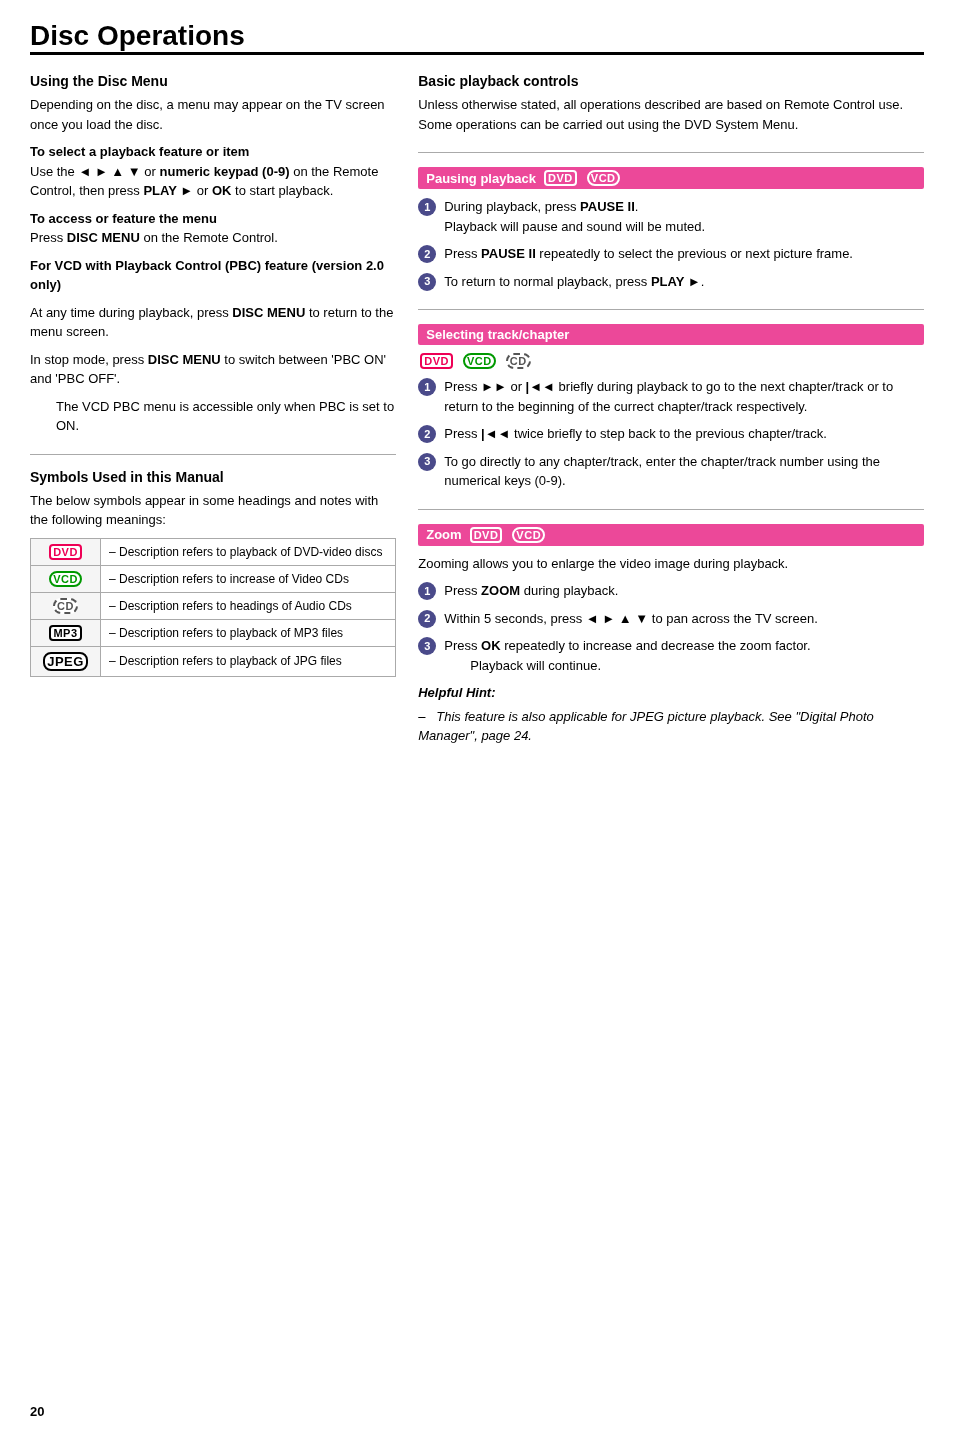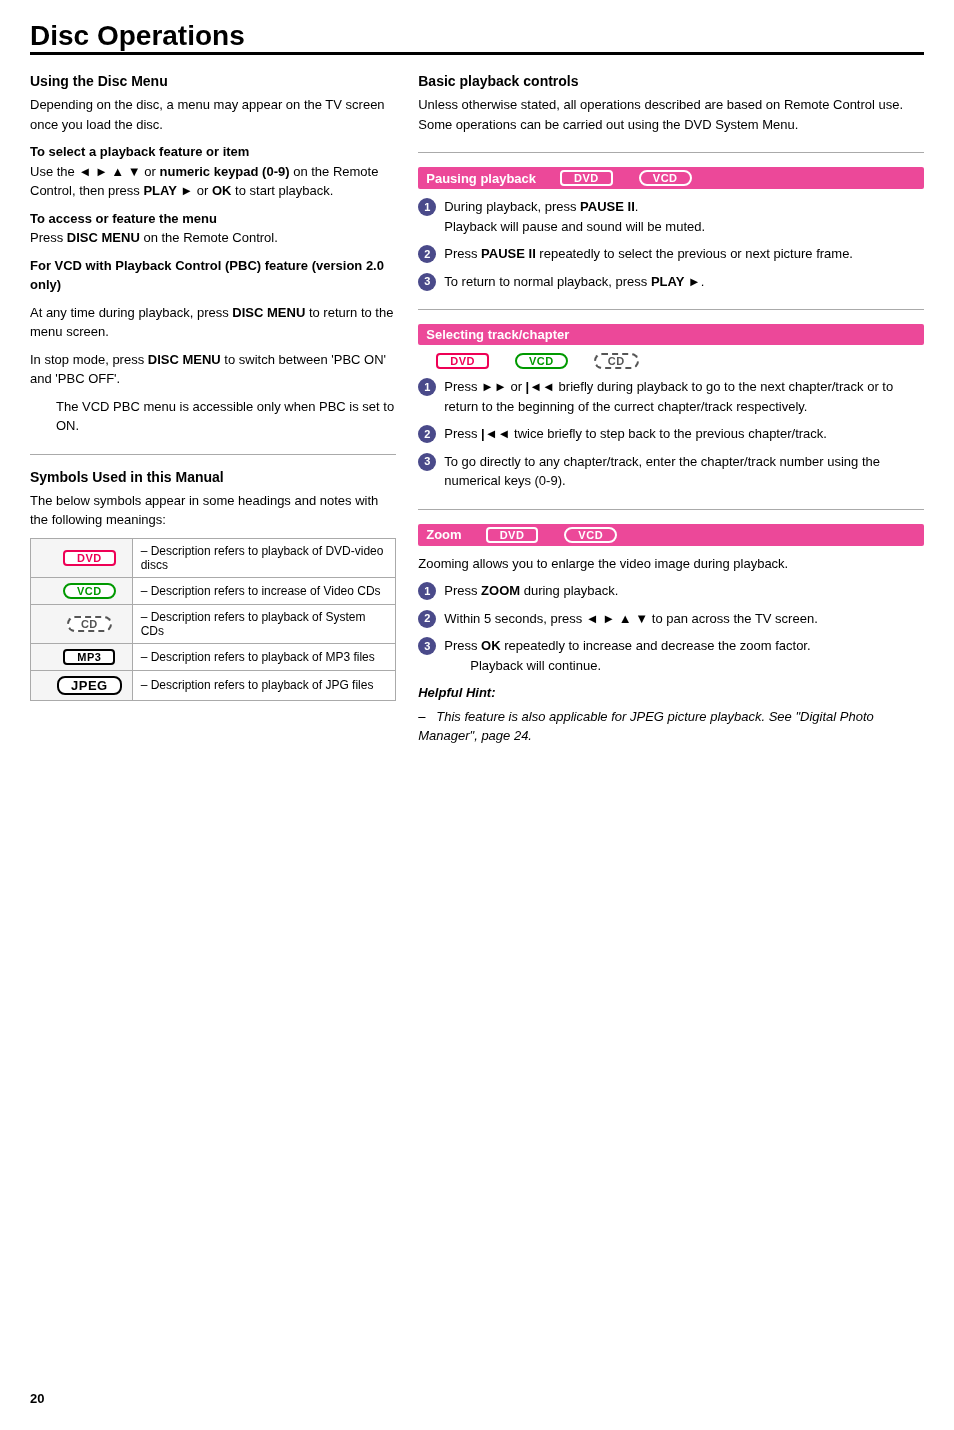--- a/index.html
+++ b/index.html
@@ -43,24 +43,24 @@
     .divider {
       border: none;
       border-top: 1px solid #aaa;
       margin: 14px 0;
     }
     
     .badge {
       display: inline-block;
       border: 2px solid #d946ef;
       border-radius: 4px;
-      padding: 0px 12px;
+      padding: 0px 2px;
       font-size: 11px;
       font-weight: bold;
-      margin-left: 18px;
+      margin-left: 2px;
       margin-right: 2px;
       background: #fff;
       vertical-align: middle;
       letter-spacing: 0.5px;
     }
     .badge.dvd { border-color: #e05; color: #e05; }
     .badge.vcd { border-color: #090; color: #090; border-radius: 50px; }
     .badge.cd  { border-color: #555; color: #555; border-style: dashed; border-radius: 50px; }
     .badge.mp3 { border-color: #000; color: #000; border-radius: 4px; }
     .badge.jpeg { border-color: #000; color: #000; border-radius: 8px; font-size: 13px; }
@@ -125,21 +125,21 @@
     }
     .symbol-table td:first-child {
       width: 70px;
       text-align: center;
       font-weight: bold;
       background: #f5f5f5;
     }
 
     .page-num {
       position: absolute;
-      bottom: 24px;
+      bottom: 11px;
       left: 30px;
       font-size: 13px;
       font-weight: bold;
     }
     .italic-block { font-style: italic; margin-top: 6px; margin-left: 0; }
     .italic-block p { margin-bottom: 4px; }
     .indent { margin-left: 26px; }
 
     .bold { font-weight: bold; }
   </style>
@@ -179,21 +179,21 @@
         <tr>
               <td><span class="badge dvd">DVD</span></td>
               <td>– Description refers to playback of DVD-video discs</td>
             </tr>
             <tr>
               <td><span class="badge vcd">VCD</span></td>
               <td>– Description refers to increase of Video CDs</td>
             </tr>
             <tr>
               <td><span class="badge cd">CD</span></td>
-              <td>– Description refers to playback of System CDs</td>
+              <td>– Description refers to headings of Audio CDs</td>
             </tr>
             <tr>
               <td><span class="badge mp3">MP3</span></td>
               <td>– Description refers to playback of MP3 files</td>
             </tr>
             <tr>
               <td><span class="badge jpeg">JPEG</span></td>
               <td>– Description refers to playback of JPG files</td>
             </tr>
           </tbody>

